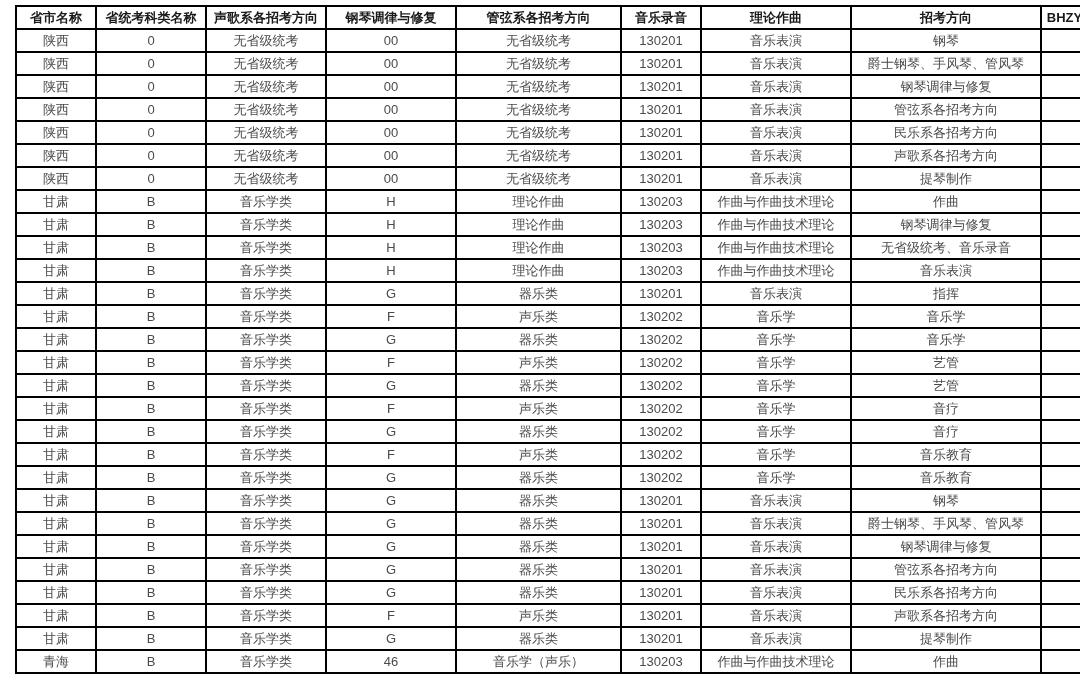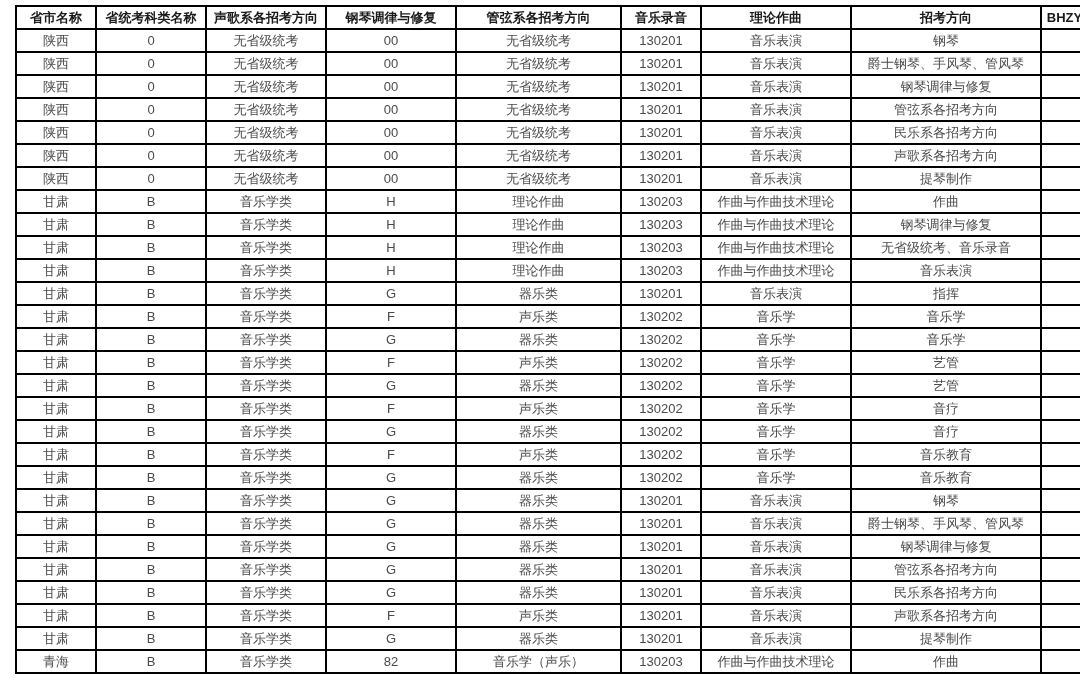--- a/index.html
+++ b/index.html
@@ -376,21 +376,21 @@
           <td>器乐类</td>
           <td>130201</td>
           <td>音乐表演</td>
           <td>提琴制作</td>
           <td></td>
         </tr>
         <tr>
           <td>青海</td>
           <td>B</td>
           <td>音乐学类</td>
-          <td>82</td>
+          <td>46</td>
           <td>音乐学（声乐）</td>
           <td>130203</td>
           <td>作曲与作曲技术理论</td>
           <td>作曲</td>
           <td></td>
         </tr>
       </tbody>
   </table>
 </div>
 

